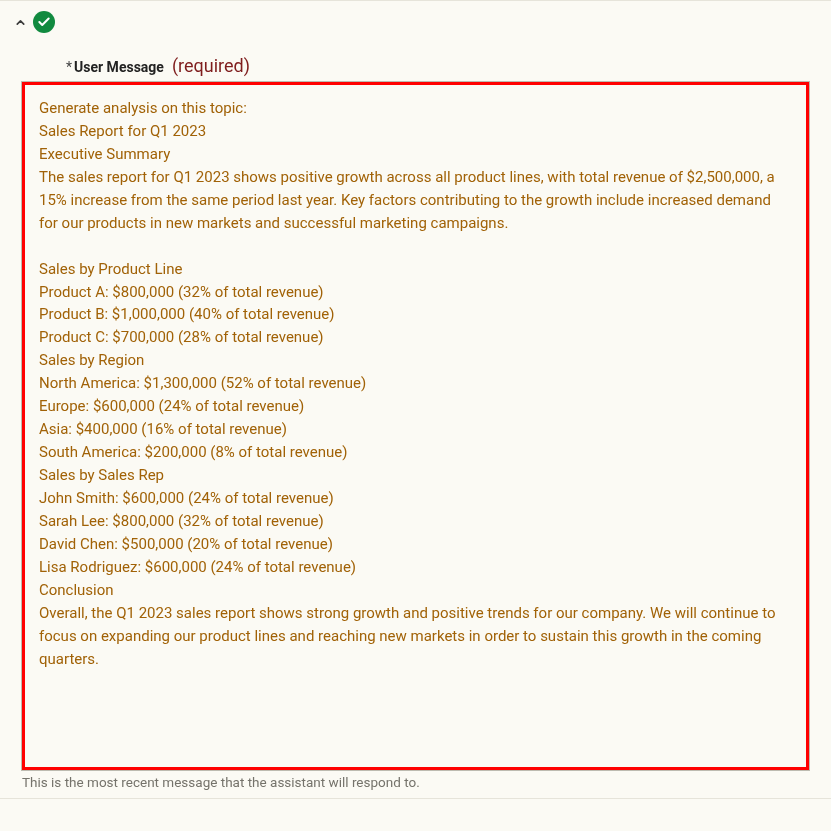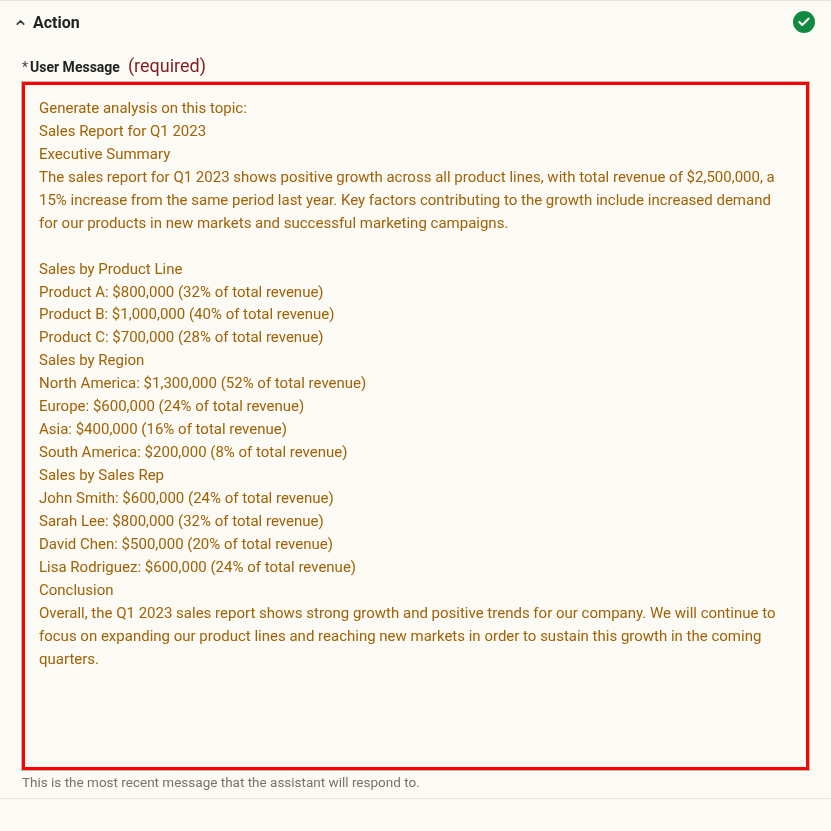--- a/index.html
+++ b/index.html
@@ -49,20 +49,21 @@
     color: #fff;
   }
   .form-area {
     padding: 12px 22px 8px 22px;
   }
   .label-row {
     display: flex;
     align-items: baseline;
     gap: 8px;
     margin-bottom: 6px;
+    margin-left: 44px;
   }
   .asterisk {
     color: #444;
     font-size: 14px;
     margin-right: 2px;
   }
   .field-label {
     font-size: 14px;
     font-weight: 700;
     color: #222;
@@ -96,21 +97,20 @@
 </head>
 <body>
 
 <div class="panel">
   <div class="panel-header">
     <span class="chevron">
       <svg width="13" height="13" viewBox="0 0 24 24" fill="none" stroke="currentColor" stroke-width="3" stroke-linecap="round" stroke-linejoin="round">
           <polyline points="18 15 12 9 6 15"></polyline>
         </svg>
     </span>
-    <span class="panel-title">Action</span>
     <span class="status-icon">
       <svg width="14" height="14" viewBox="0 0 24 24" fill="none" stroke="currentColor" stroke-width="3.5" stroke-linecap="round" stroke-linejoin="round">
           <polyline points="20 6 9 17 4 12"></polyline>
         </svg>
     </span>
   </div>
 
   <div class="form-area">
     <div class="label-row">
       <span><span class="asterisk">*</span><span class="field-label">User Message</span></span>

